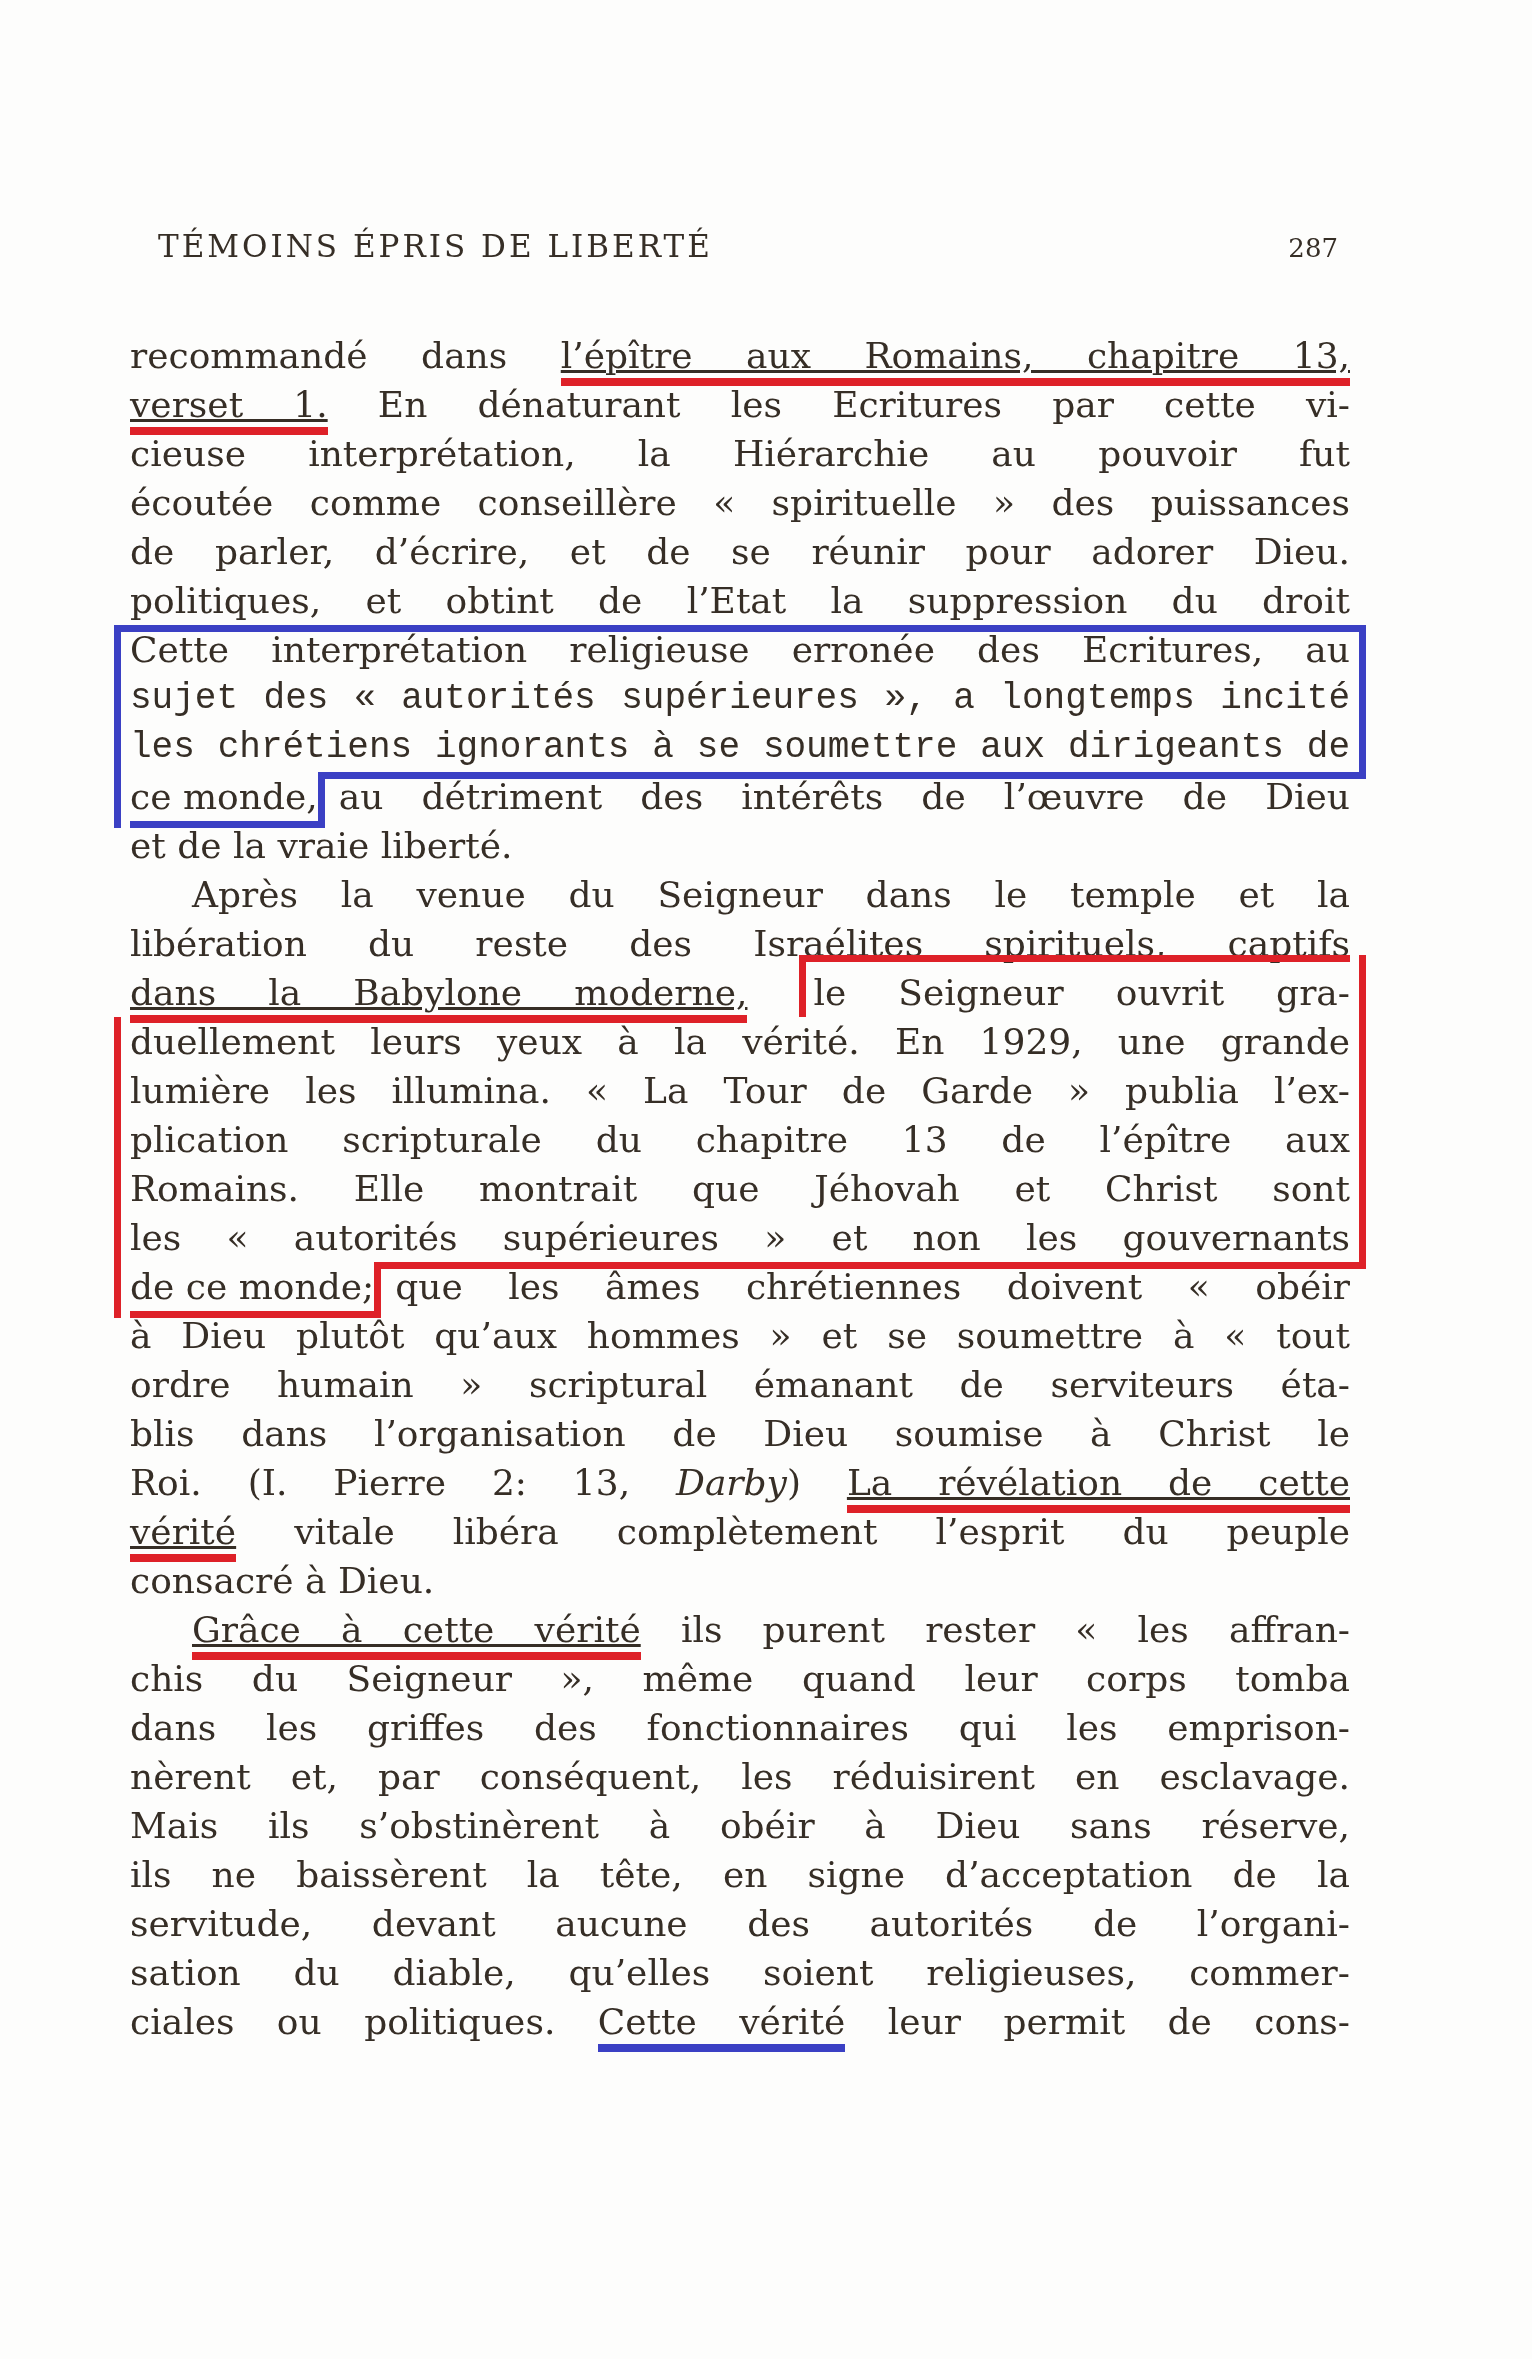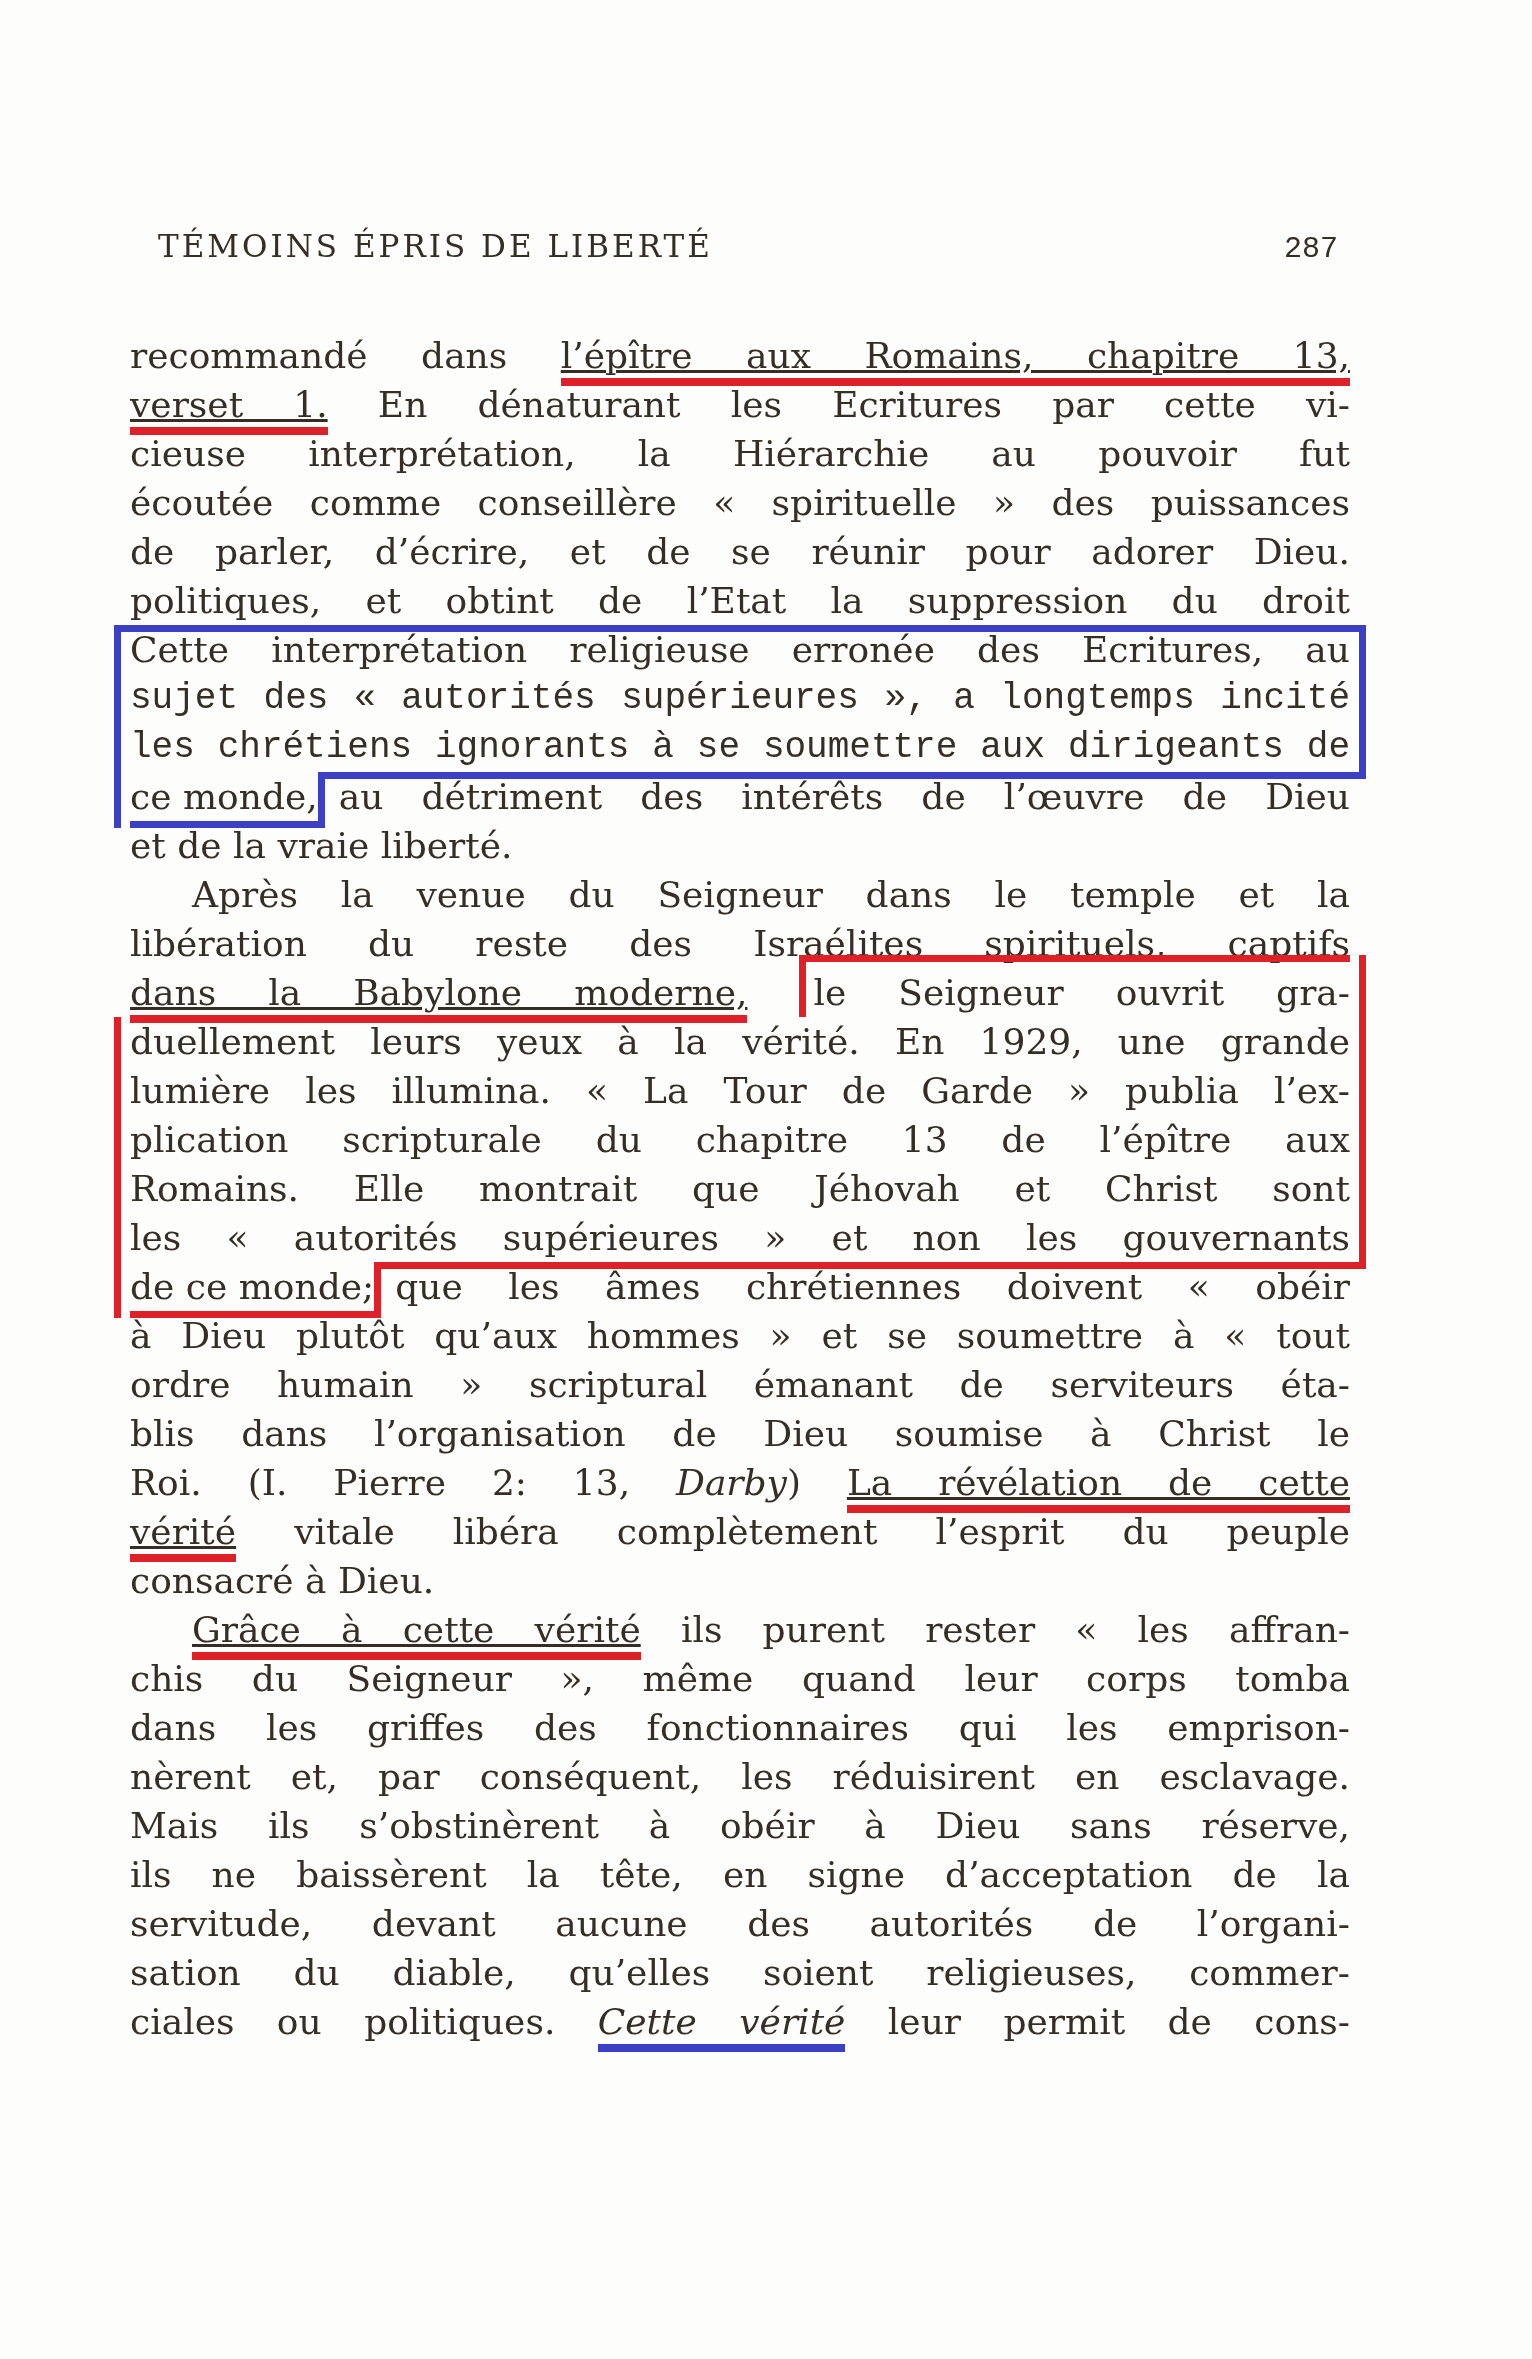--- a/index.html
+++ b/index.html
@@ -29,23 +29,22 @@
     justify-content: space-between;
     align-items: baseline;
   }
   .header .title {
     padding-left: 28px;
     font-size: 31px;
     letter-spacing: 3px;
     font-weight: 500;
   }
   .header .pageno {
-    font-size: 30px;
+    font-size: 26px;
     padding-right: 12px;
-    font-family: Liberation Mono, monospace;
   }
   
   .textblock {
     position: absolute;
     top: 331px;
     left: 130px;
     width: 1220px;
     font-size: 36px;
   }
   .line {
@@ -54,21 +53,21 @@
     line-height: 49px;
     text-align: justify;
     text-align-last: justify;
     white-space: normal;
   }
   .line.flush { text-align-last: left; }
   .line.ind { text-indent: 62px; }
 
   
   .ru { border-bottom: 8px solid var(--red);  padding-bottom: 2px; text-decoration: underline; }
-  .bu { border-bottom: 8px solid var(--blue); padding-bottom: 2px; font-style: italic; }
+  .bu { border-bottom: 8px solid var(--blue); padding-bottom: 2px; }
   .it { font-style: italic; }
 
   
   .bxm-b, .bxt-b, .bxm-r {
     margin-left: -16px;  padding-left: 16px;
     margin-right: -16px; padding-right: 16px;
   }
   .bxm-b { box-shadow: inset 7px 0 0 var(--blue), inset -7px 0 0 var(--blue); font-family: Liberation Mono, monospace; }
   .bxt-b { box-shadow: inset 0 7px 0 var(--blue), inset 7px 0 0 var(--blue), inset -7px 0 0 var(--blue); }
   .bxm-r { box-shadow: inset 7px 0 0 var(--red),  inset -7px 0 0 var(--red); }

